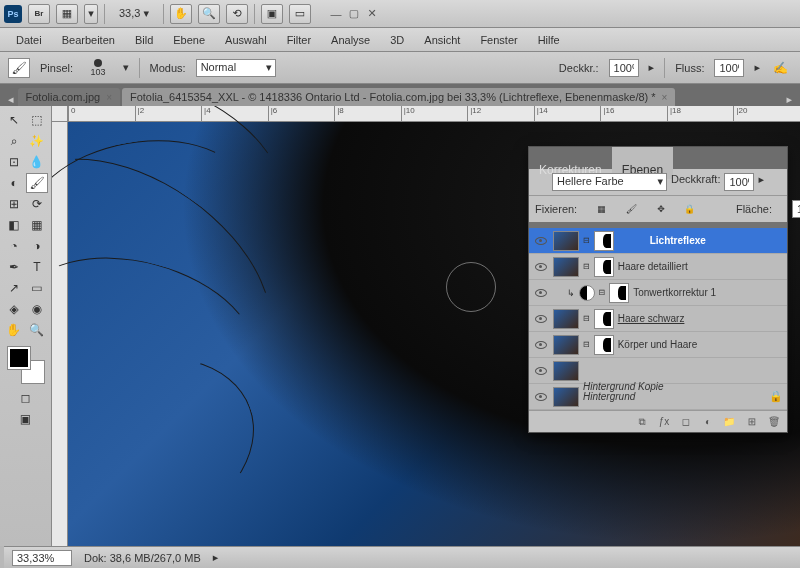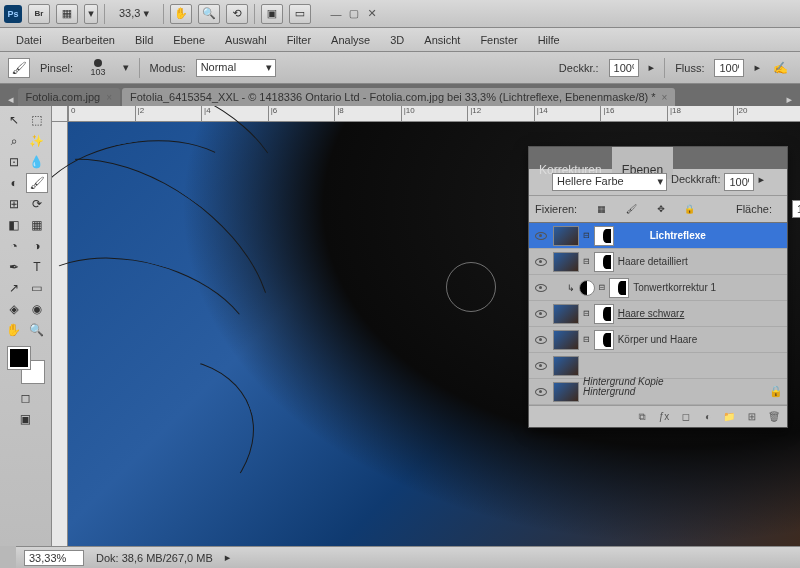--- a/index.html
+++ b/index.html
@@ -39,35 +39,35 @@
 .ruler-corner{position:absolute;top:0;left:0;width:16px;height:16px;background:#e8e8e8;border-right:1px solid #888;border-bottom:1px solid #888}
 .ruler-tick{flex:1;border-left:1px solid #888;font-size:8px;padding-left:2px;color:#555}
 .canvas{position:absolute;top:16px;left:16px;right:0;bottom:0;background:linear-gradient(135deg,#1a4d8f 0%,#2a5da0 35%,#0f3a70 60%,#3d2a1f 100%)}
 .hair{position:absolute;top:0;right:0;width:85%;height:100%;background:radial-gradient(ellipse at 80% 20%,#1a1a1a 0%,#0a0a0a 50%,transparent 70%)}
 .hair-strand{position:absolute;border:1px solid #1a1a1a;border-radius:50%;border-color:#1a1a1a transparent transparent transparent}
 .layers-panel{position:absolute;top:40px;right:12px;width:260px;background:#bcbcbc;border:1px solid #555;box-shadow:0 4px 12px rgba(0,0,0,0.5)}
 .panel-tabs{height:22px;background:#6d6d6d;display:flex}
 .panel-tab{padding:16px 10px;color:#ddd;font-size:12px;cursor:pointer}
 .panel-tab.active{background:#bcbcbc;color:#333}
 .panel-opts{padding:4px 23px;border-bottom:1px solid #999;display:flex;align-items:flex-start;gap:4px;background:#c4c4c4}
-.panel-row2{padding:4px 6px;border-bottom:1px solid #737373;display:flex;align-items:center;gap:20px;background:#c4c4c4}
+.panel-row2{padding:4px 6px;border-bottom:6px solid #737373;display:flex;align-items:center;gap:20px;background:#c4c4c4}
 .lock-icon{width:14px;height:14px;display:inline-flex;align-items:center;justify-content:center;font-size:9px}
 .layer{display:flex;align-items:center;height:26px;border-bottom:1px solid #aaa;padding:0 4px;gap:4px}
 .layer.selected{background:#3875d7;color:#fff}
 .layer.selected .layer-name{color:#fff}
 .layer-vis{width:16px;height:16px;display:flex;align-items:center;justify-content:center}
 .layer-thumb{width:26px;height:20px;background:linear-gradient(135deg,#2a5da0,#3d2a1f);border:1px solid #888}
 .layer-mask{width:20px;height:20px;background:#fff;border:1px solid #888;position:relative}
 .layer-mask::after{content:"";position:absolute;right:2px;top:2px;width:8px;height:14px;background:#000;border-radius:40% 0 0 40%}
 .layer-name{font-size:10px;flex:1}
 .layer.linked .layer-name{text-decoration:underline}
 .layer-adjust{width:16px;height:16px;border-radius:50%;background:linear-gradient(90deg,#000 50%,#fff 50%);border:1px solid #888}
 .panel-footer{height:22px;background:#c4c4c4;border-top:1px solid #999;display:flex;align-items:center;justify-content:flex-end;padding:0 6px;gap:8px}
 .panel-foot-icon{width:14px;height:14px;color:#555;font-size:10px;display:flex;align-items:center;justify-content:center}
-.statusbar{position:absolute;bottom:0;left:16px;right:0;height:22px;background:linear-gradient(#d4d4d4,#bcbcbc);border-top:1px solid #888;display:flex;align-items:center;padding:0 8px;gap:12px}
+.statusbar{position:absolute;bottom:0;left:4px;right:0;height:22px;background:linear-gradient(#d4d4d4,#bcbcbc);border-top:1px solid #888;display:flex;align-items:center;padding:0 8px;gap:12px}
 .status-zoom{width:60px;background:#fff;border:1px solid #888;padding:1px 4px;height:16px}
 .eye-icon{width:12px;height:8px;border:1px solid #555;border-radius:60% 60% 60% 60%;position:relative}
 .eye-icon::after{content:"";position:absolute;width:3px;height:3px;background:#555;border-radius:50%;top:1px;left:3px}
 </style>
 </head>
 <body>
 
 <div class="titlebar">
   <div class="ps-icon">Ps</div>
   <div class="tb-btn" style="font-size:8px;font-weight:bold">Br</div>

